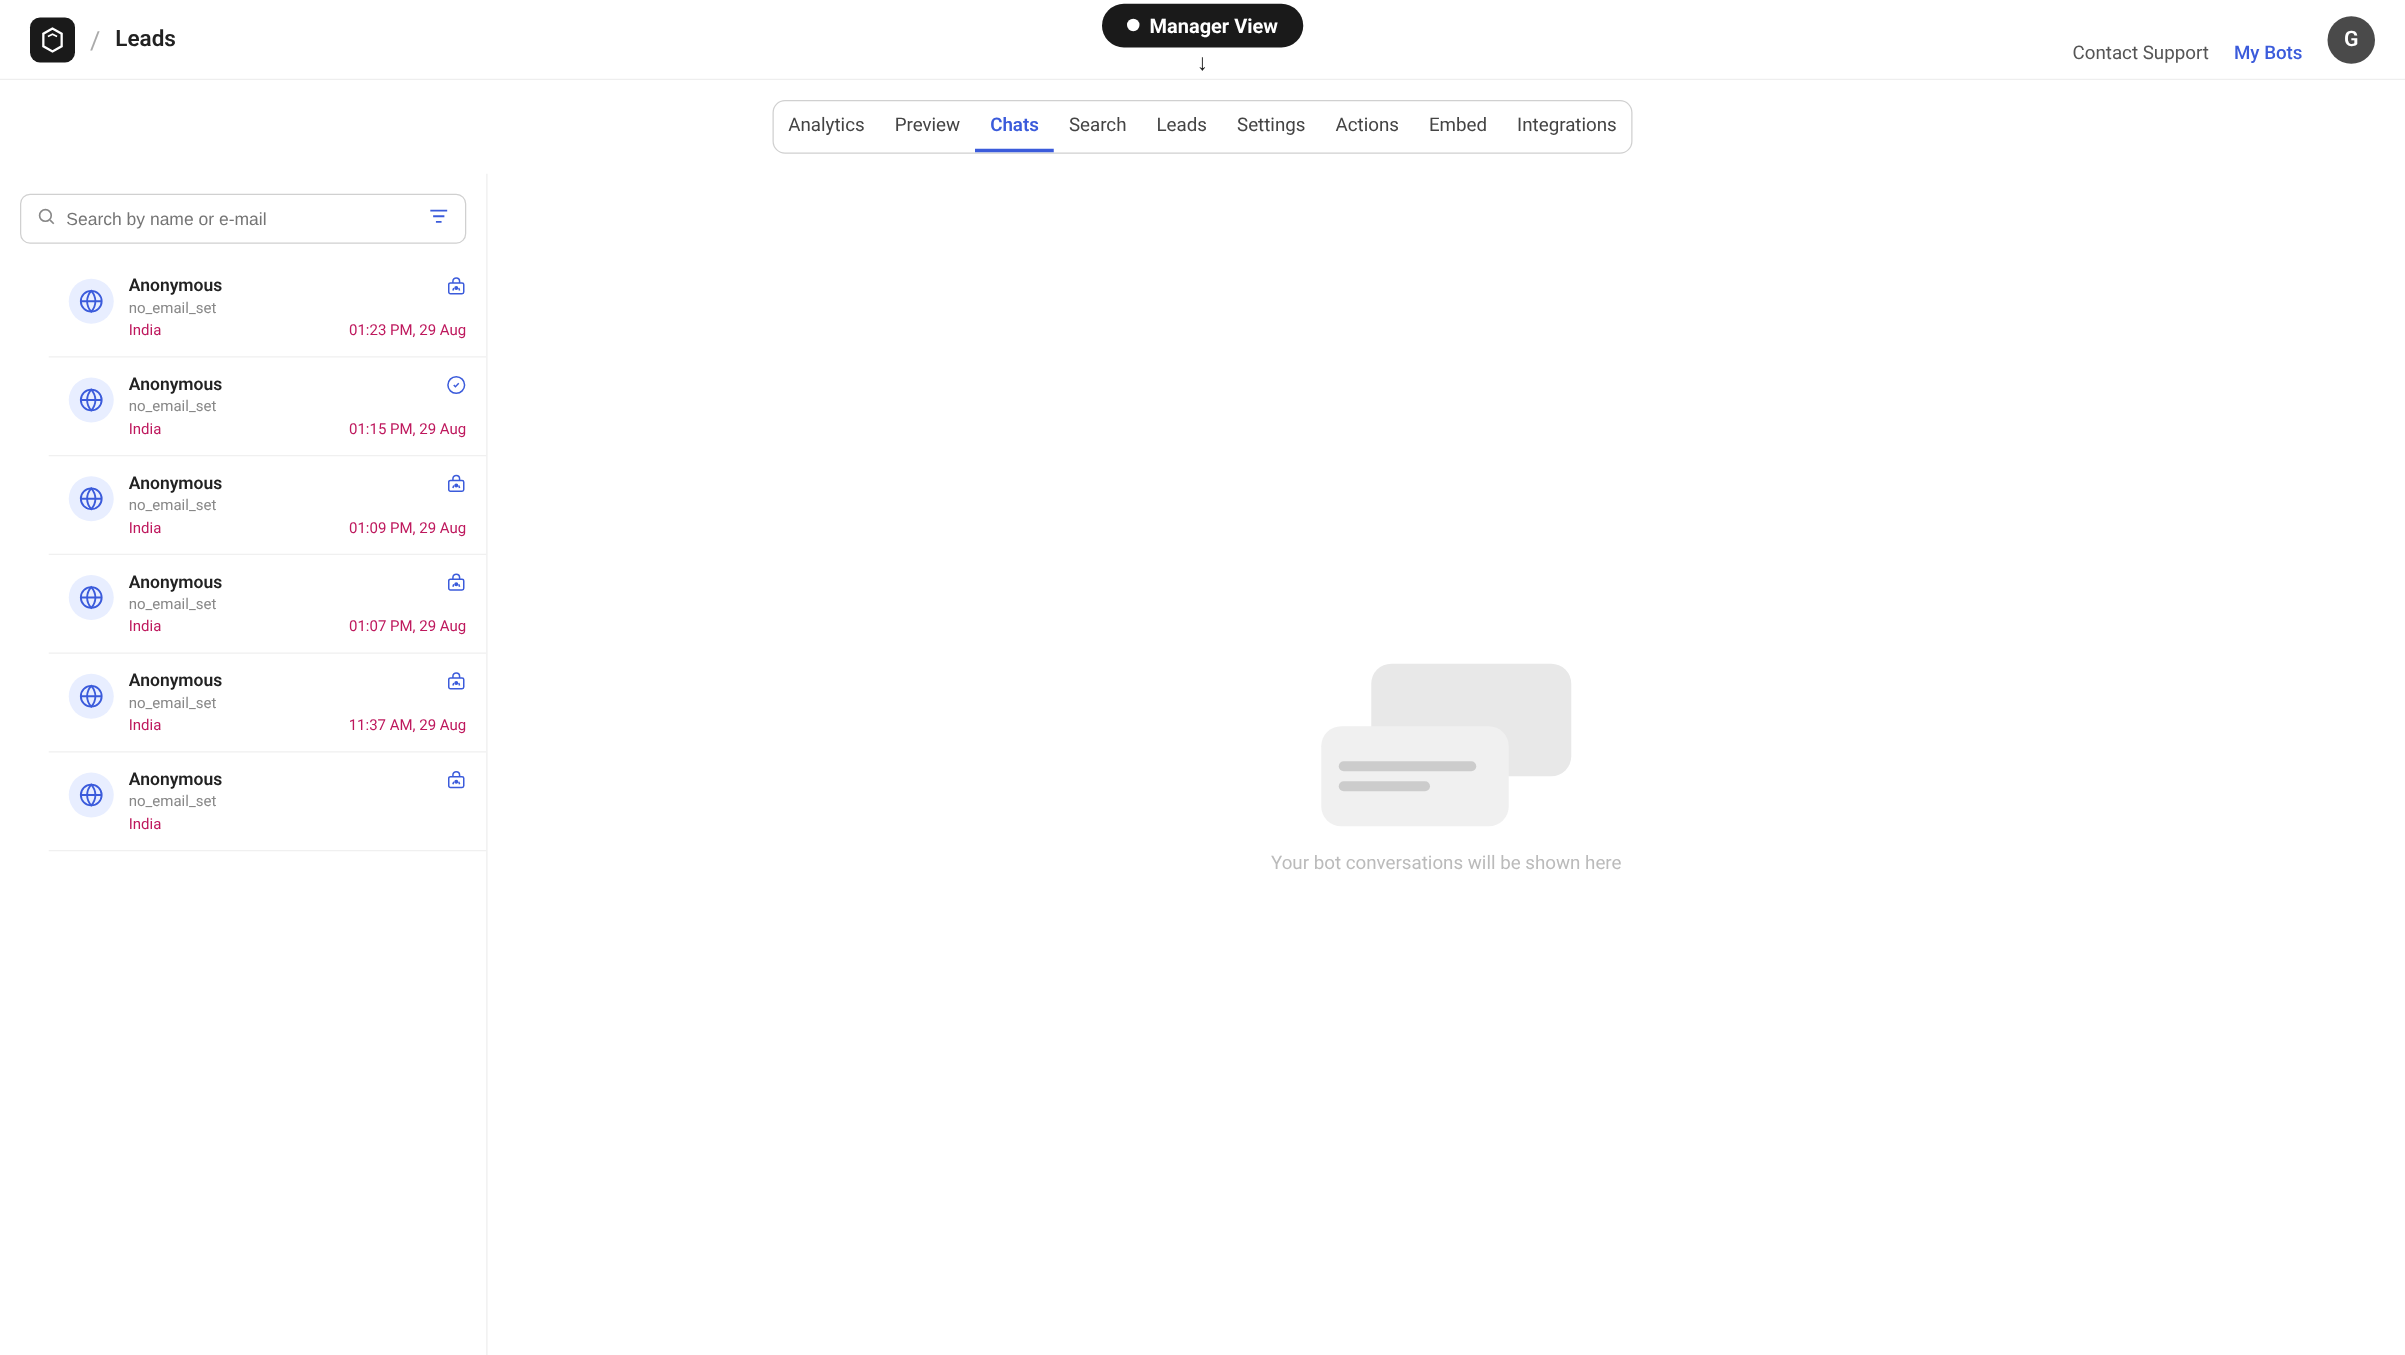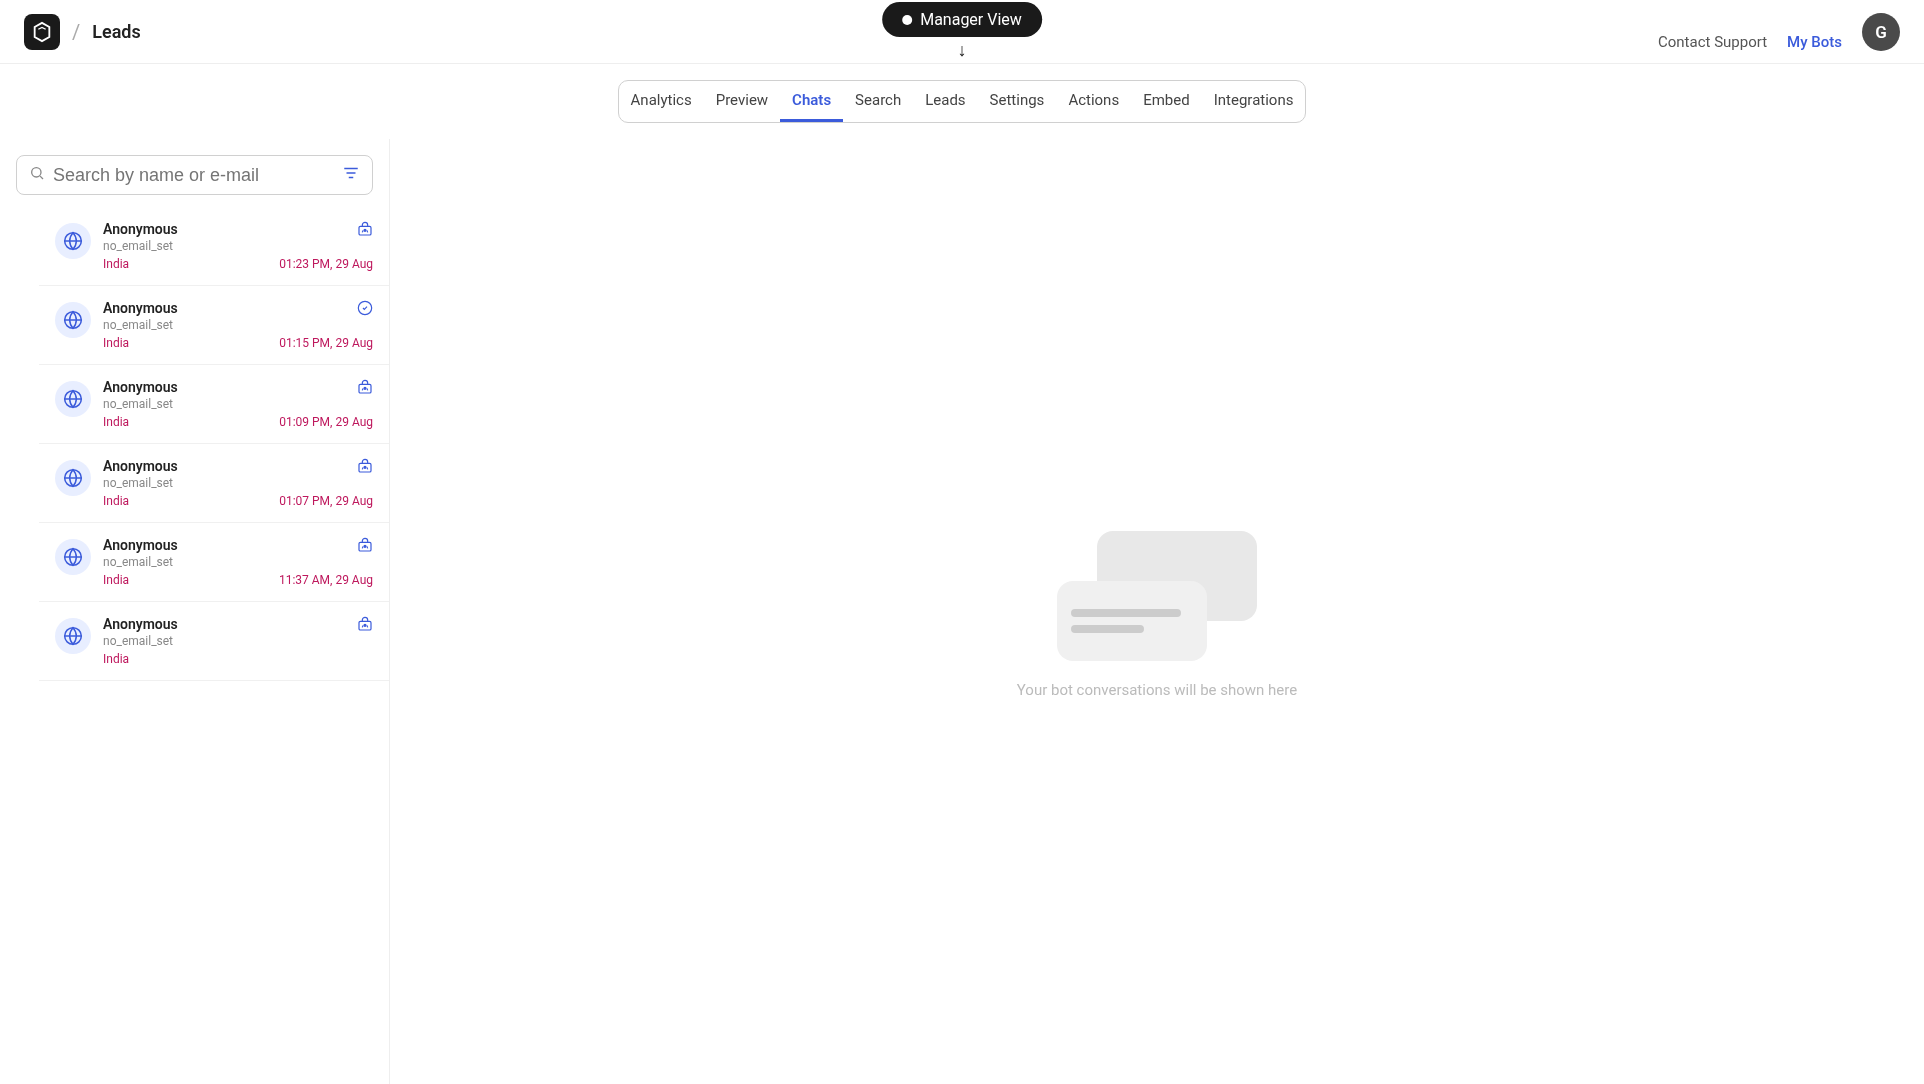--- a/index.html
+++ b/index.html
@@ -50,21 +50,21 @@
       display: flex;
       flex-direction: column;
       align-items: center;
     }
     .manager-view-badge {
       background: #1a1a1a;
       color: #fff;
       border-radius: 24px;
       padding: 8px 20px;
       font-size: 16px;
-      font-weight: 400;
+      font-weight: 700;
       display: flex;
       align-items: center;
       gap: 8px;
     }
     .manager-view-dot {
       width: 10px;
       height: 10px;
       background: #fff;
       border-radius: 50%;
       display: inline-block;
@@ -161,21 +161,21 @@
       padding: 8px 12px;
       gap: 8px;
     }
     .search-icon {
       color: #888;
       font-size: 16px;
     }
     .search-input {
       border: none;
       outline: none;
-      font-size: 18px;
+      font-size: 14px;
       color: #888;
       flex: 1;
       background: transparent;
     }
     .filter-icon {
       color: #3b5bdb;
       font-size: 16px;
       cursor: pointer;
     }
 

